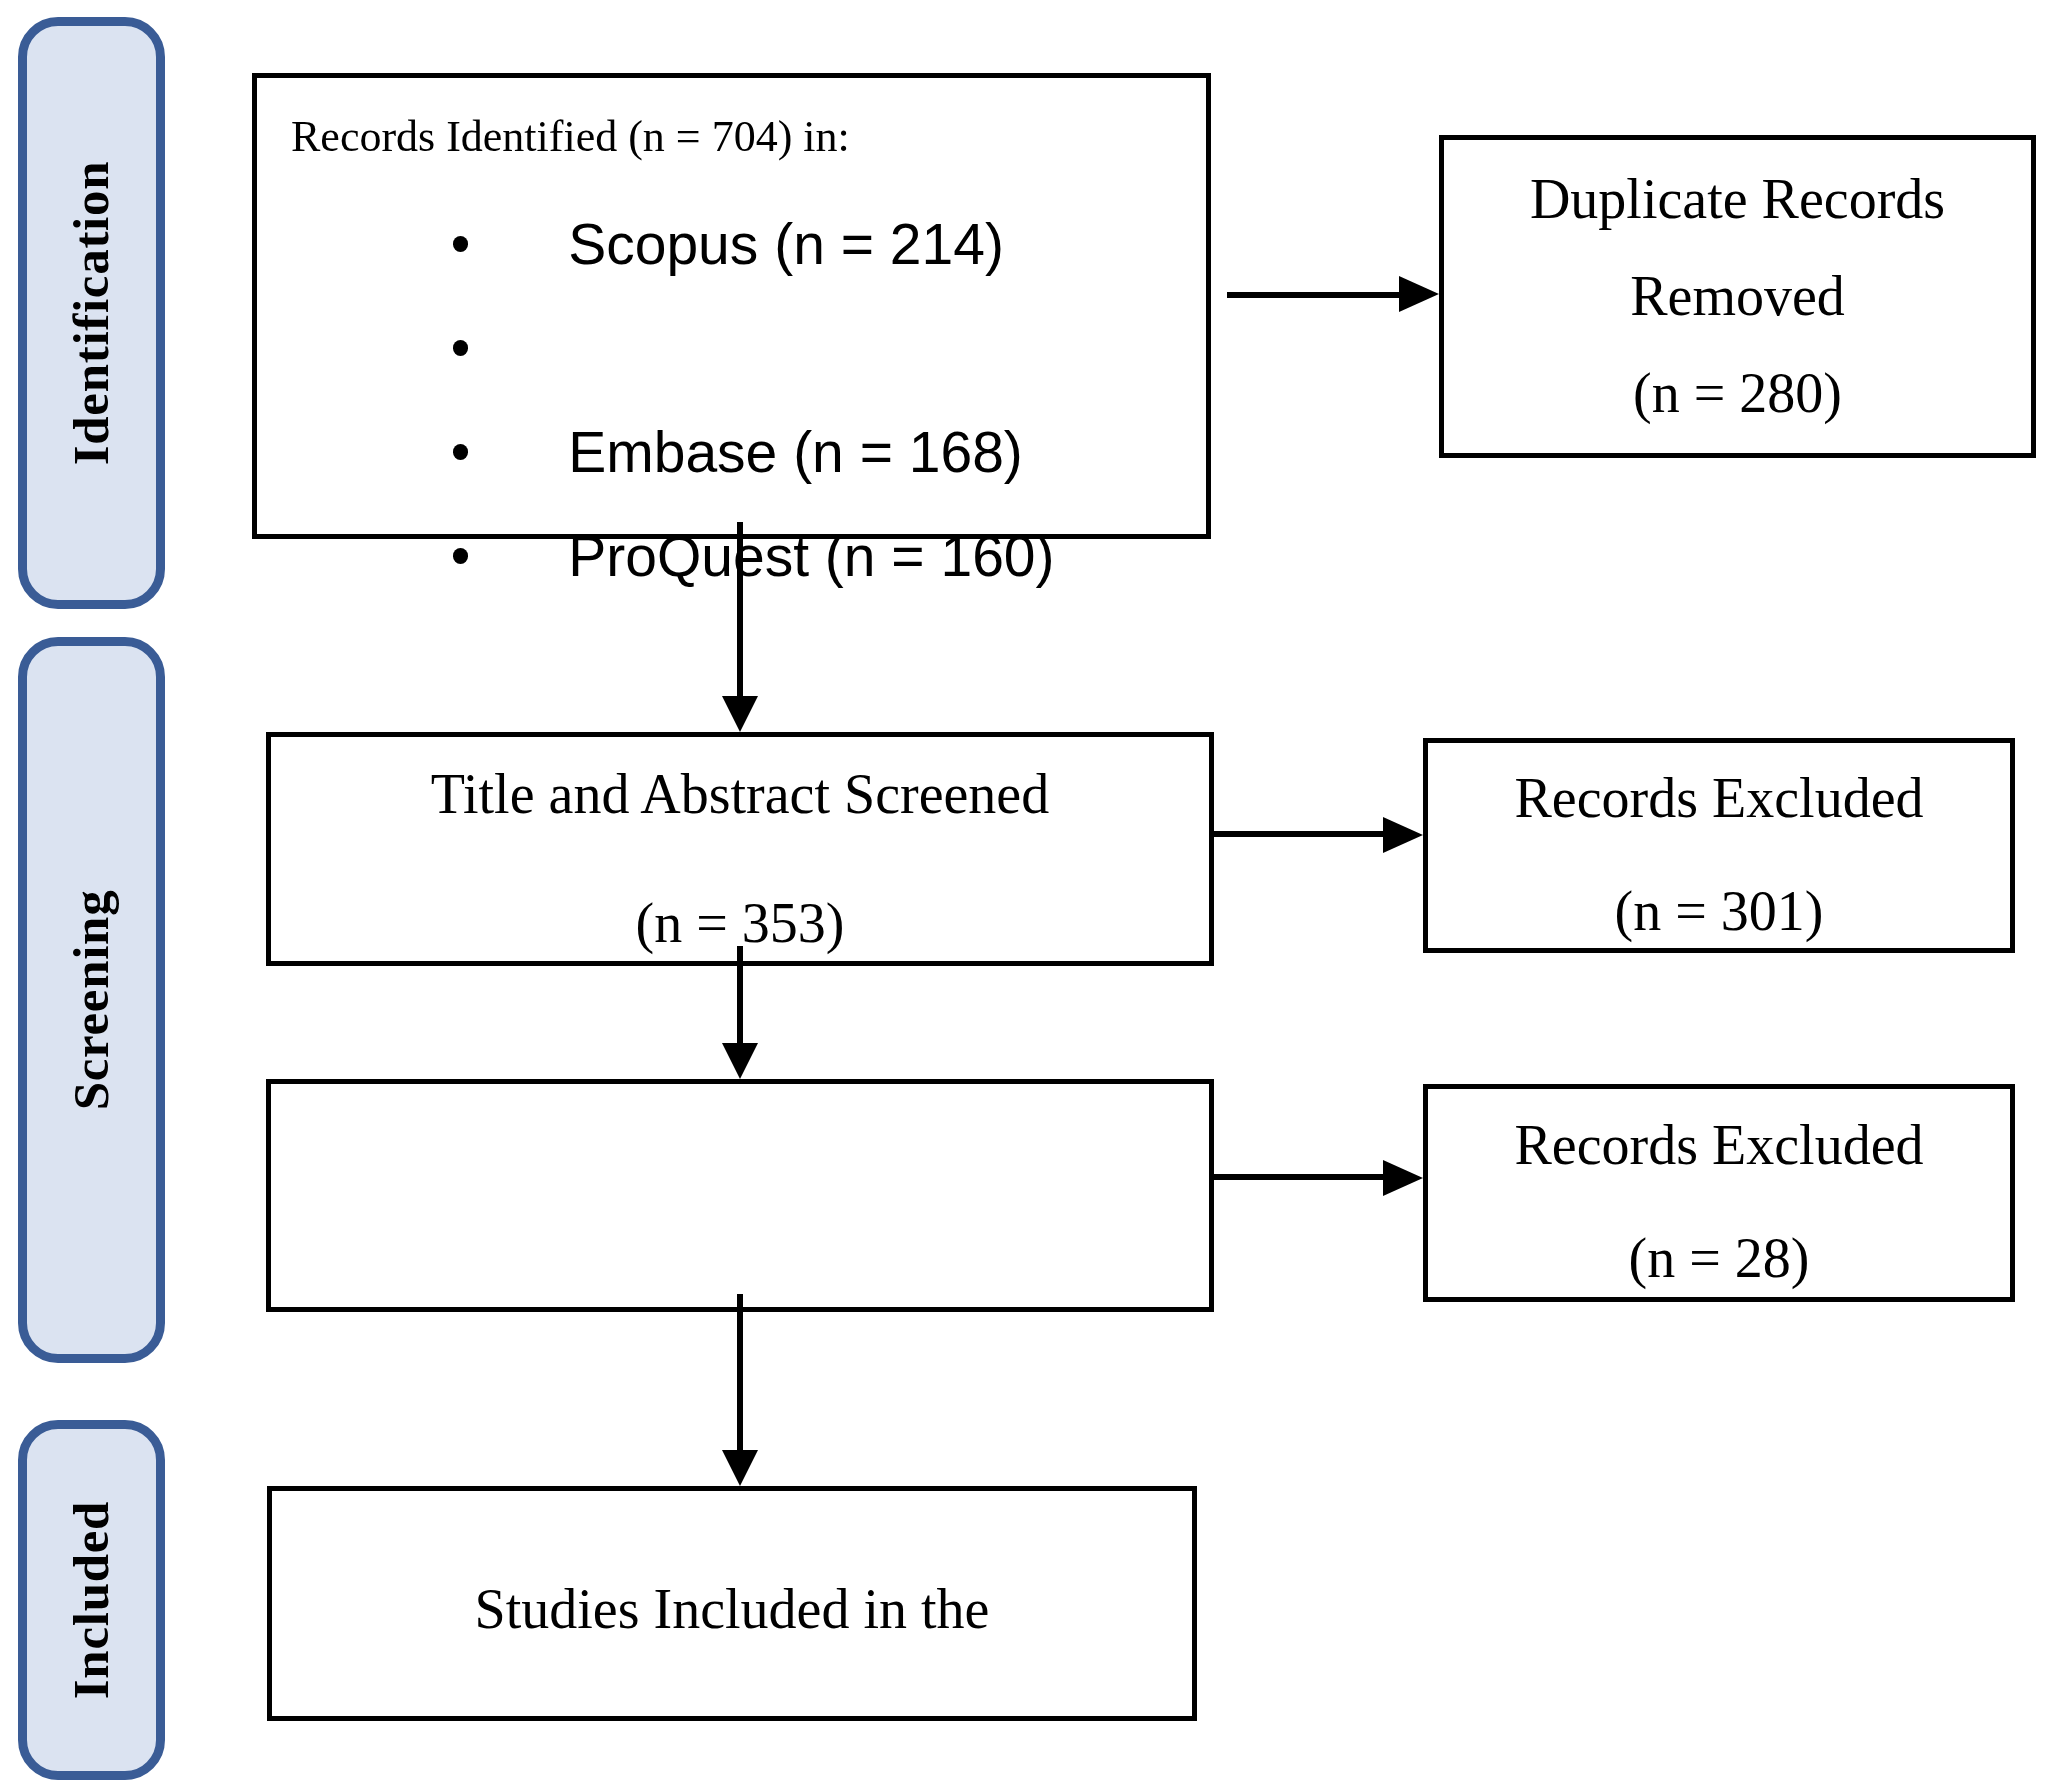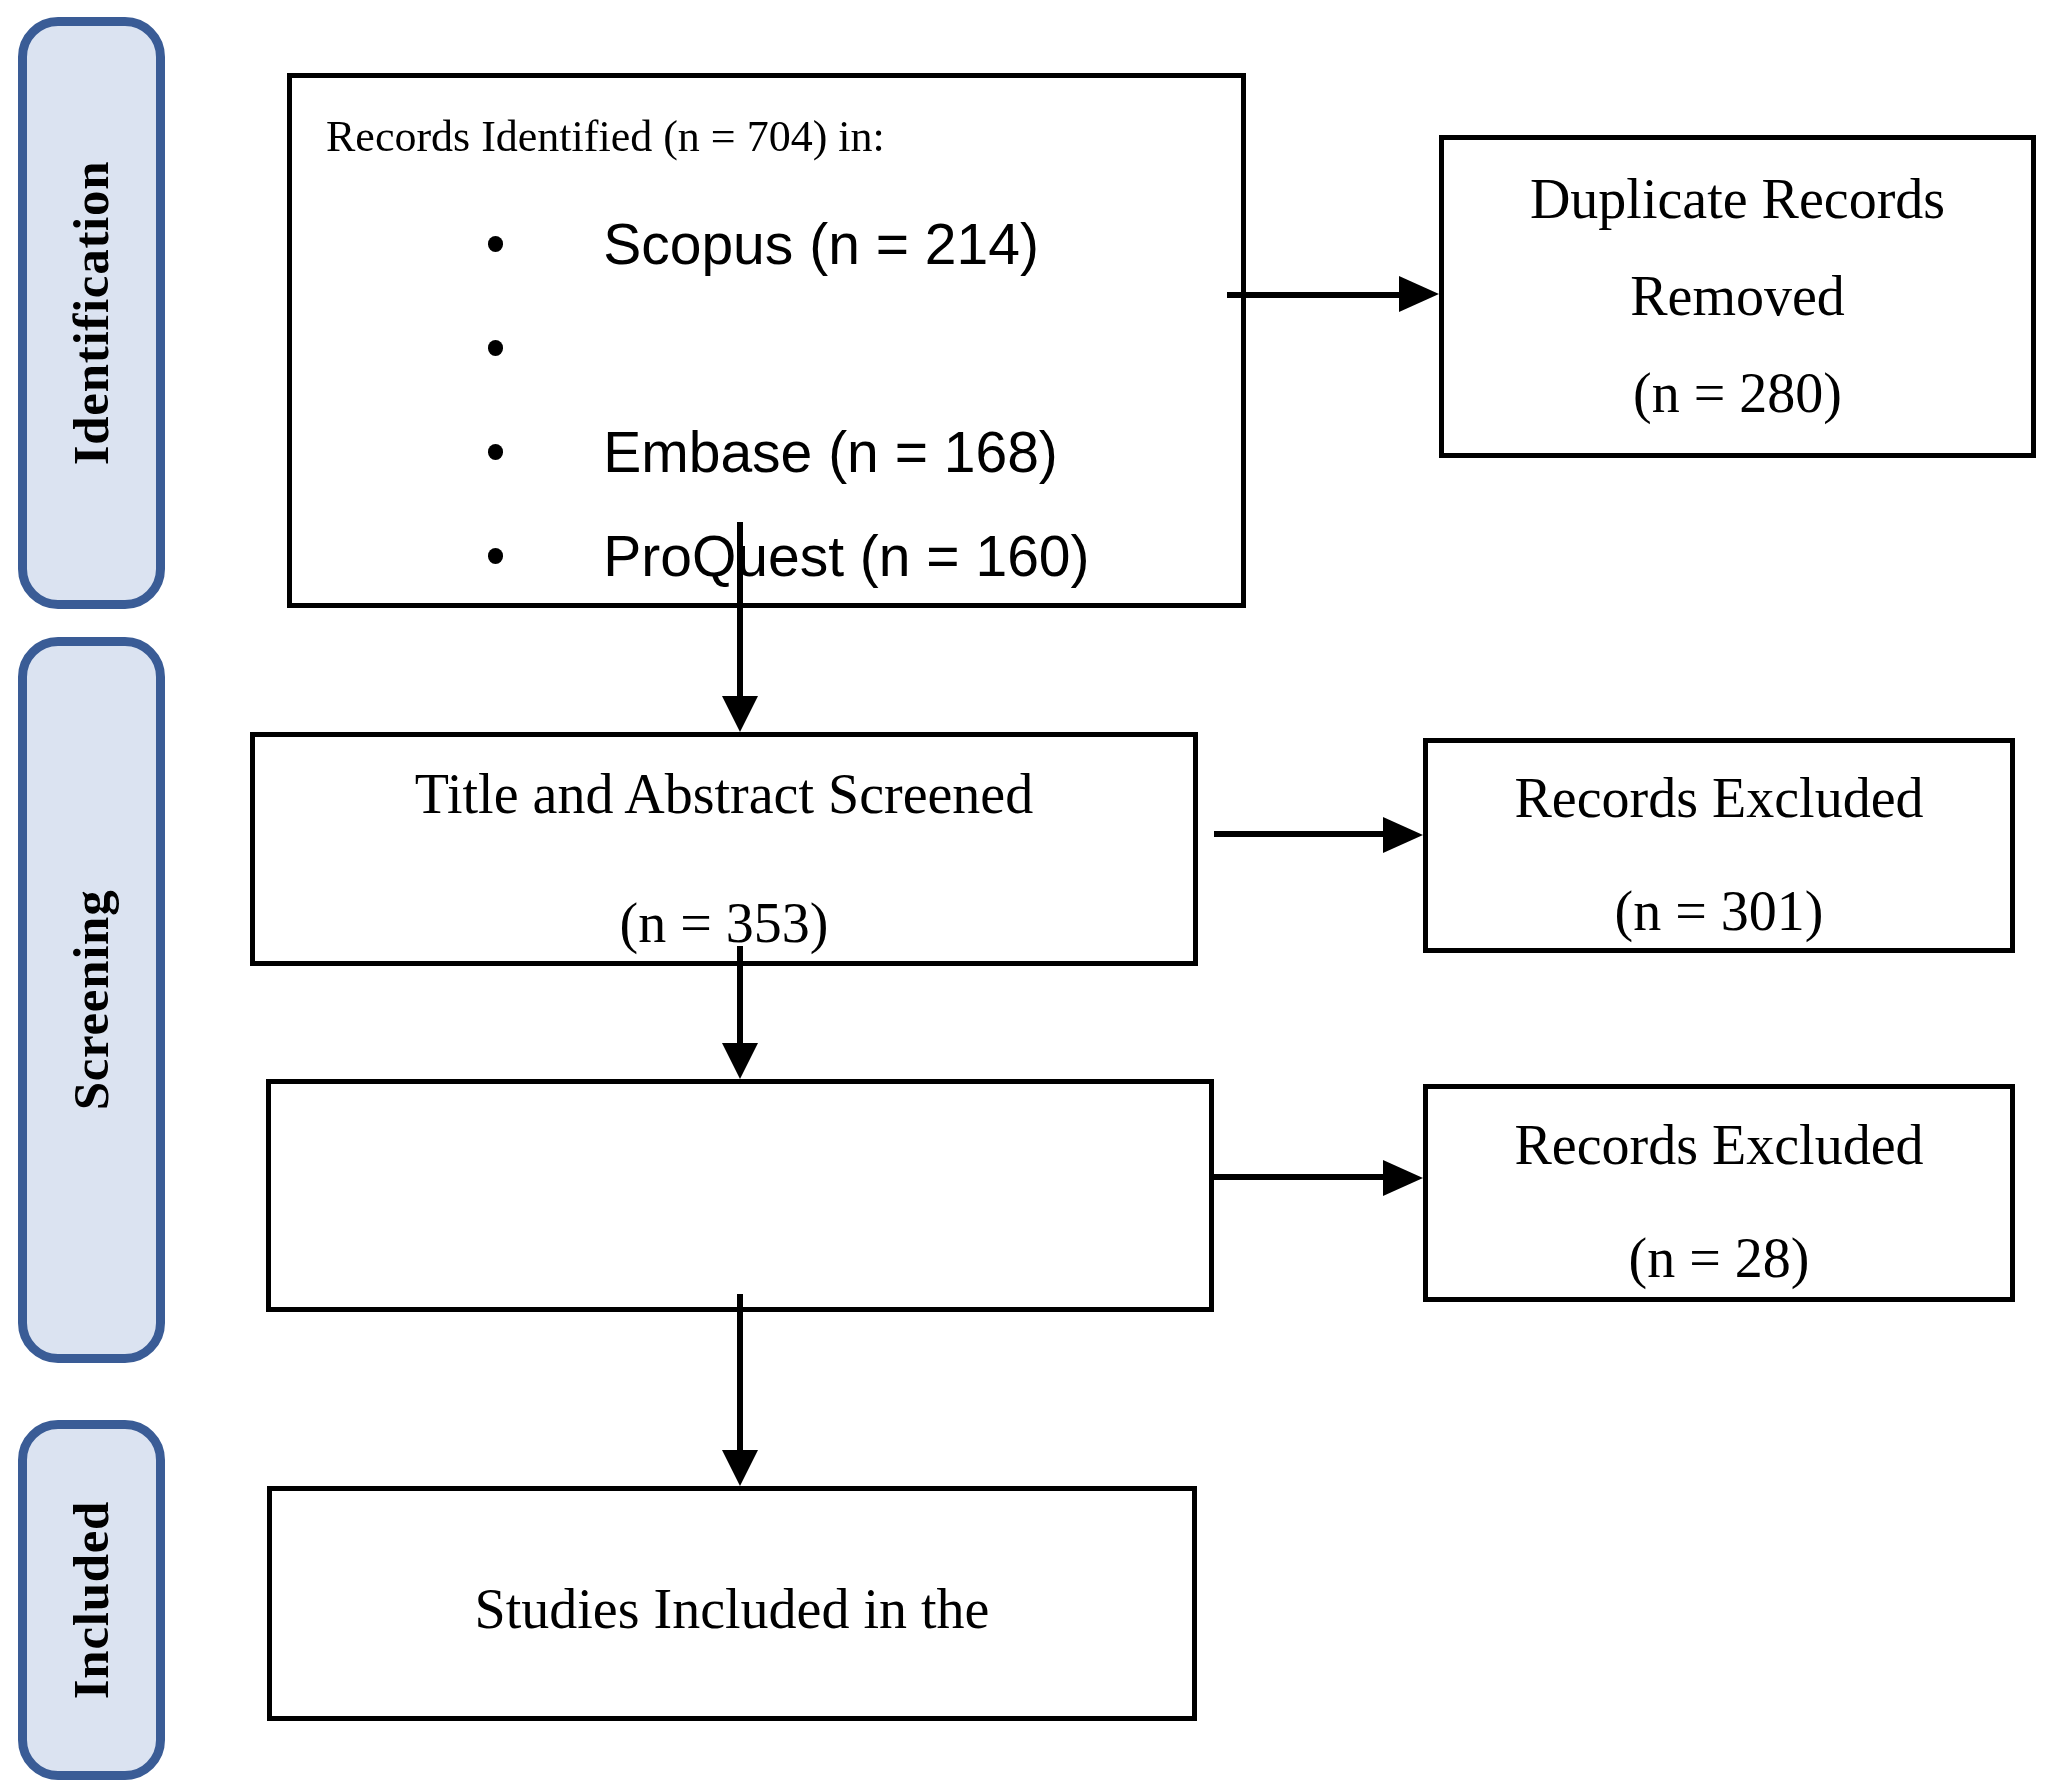--- a/index.html
+++ b/index.html
@@ -49,25 +49,25 @@
   }
   .center-lines {
     display: flex;
     flex-direction: column;
     justify-content: center;
     align-items: center;
     text-align: center;
   }
   .box-line { font-size: 56px; white-space: nowrap; }
 
-  #box-records-identified { left: 287px; top: 73px; width: 959px; height: 535px; }
+  #box-records-identified { left: 252px; top: 73px; width: 959px; height: 466px; }
   #box-dup-removed        { left: 1439px; top: 135px; width: 597px; height: 323px; }
   #box-dup-removed .box-line { line-height: 97px; }
 
-  #box-title-abstract     { left: 250px; top: 732px; width: 948px; height: 234px; padding-top: 19.4px; gap: 16px; }
+  #box-title-abstract     { left: 266px; top: 732px; width: 948px; height: 234px; padding-top: 19.4px; gap: 16px; }
   #box-excl-screening     { left: 1423px; top: 738px; width: 592px; height: 215px; padding-top: 18px; }
   #box-full-text          { left: 266px; top: 1079px; width: 948px; height: 233px; padding-top: 19.4px; }
   #box-excl-fulltext      { left: 1423px; top: 1084px; width: 592px; height: 218px; padding-top: 18px; }
   #box-studies-included   { left: 267px; top: 1486px; width: 930px; height: 235px; padding-top: 12px; }
 
   #box-title-abstract .box-line,
   #box-excl-screening .box-line,
   #box-full-text .box-line,
   #box-excl-fulltext .box-line,
   #box-studies-included .box-line { line-height: 113px; }

